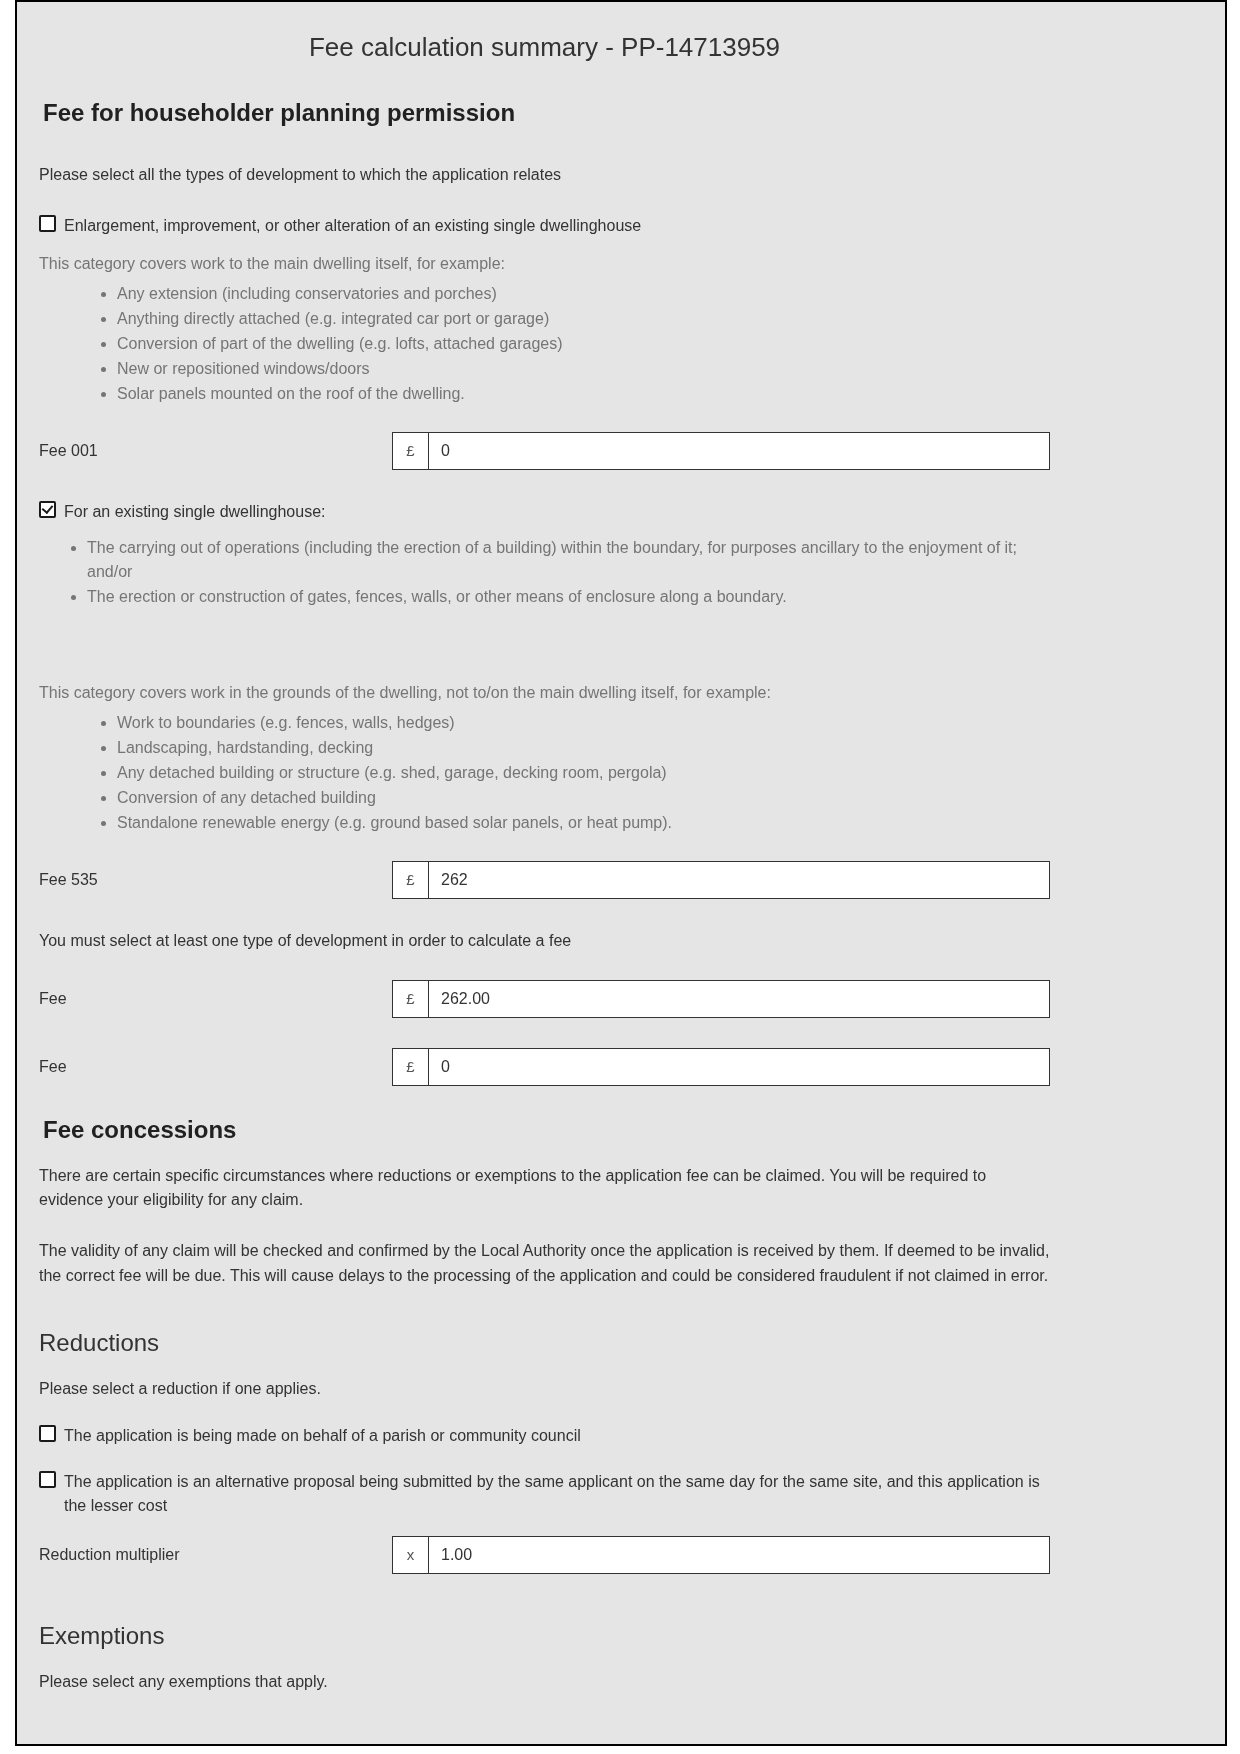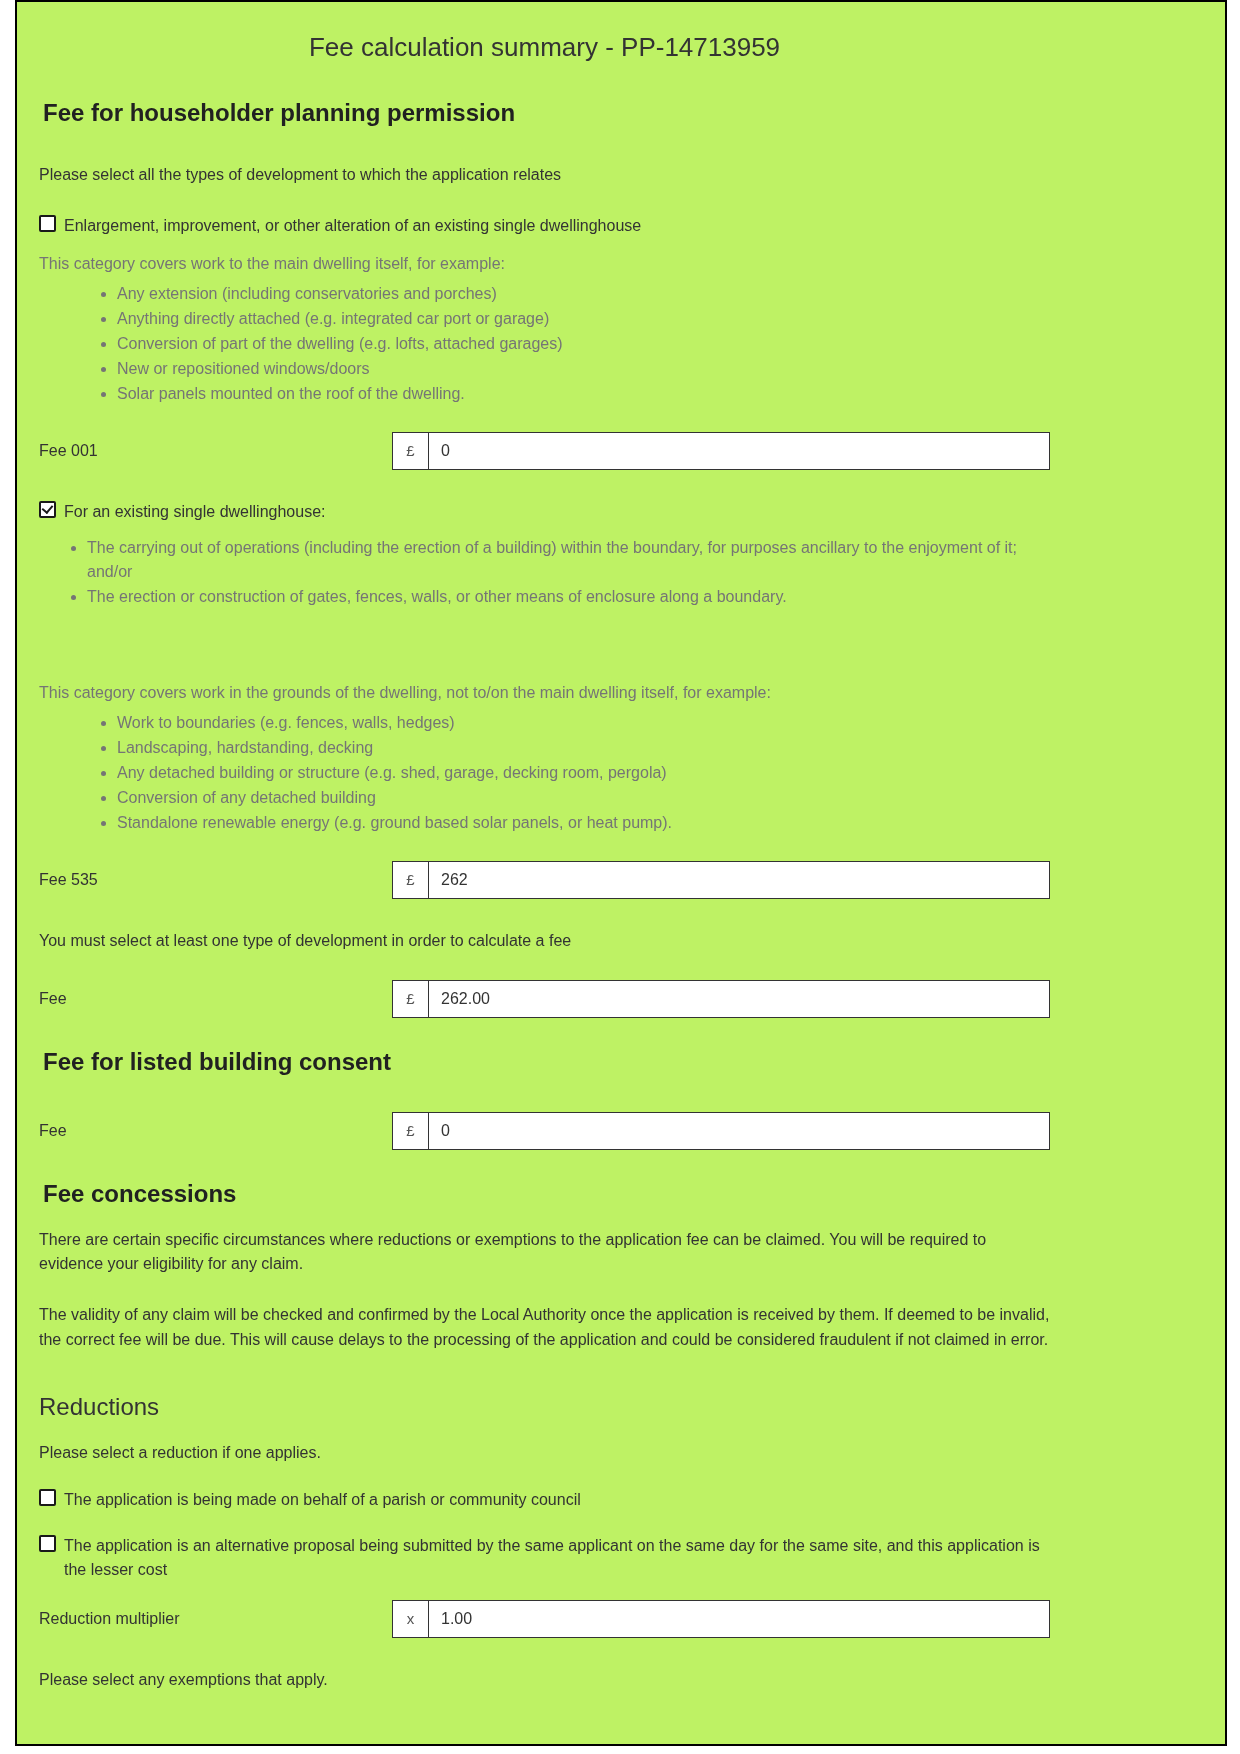--- a/index.html
+++ b/index.html
@@ -11,21 +11,21 @@
     color: #2b2b2b;
     position: relative;
   }
   .page {
     position: absolute;
     left: 15px;
     top: 0;
     width: 1212px;
     height: 1746px;
     border: 2px solid #000000;
-    background: #bef264;
+    background: #e5e5e5;
   }
   .content {
     padding: 30px 22px 20px 22px;
     width: 1055px; 
   }
   h1.page-title {
     font-size: 26px;
     font-weight: 400;
     color: #333333;
     text-align: center;
@@ -209,21 +209,20 @@
     <p class="body-text">You must select at least one type of development in order to calculate a fee</p>
 
     <div class="fee-row">
       <span class="fee-label">Fee</span>
       <div class="input-group">
         <span class="input-prefix">£</span>
         <input class="field" value="262.00" style="">
       </div>
     </div>
 
-    <h2 class="section-heading">Fee for listed building consent</h2>
 
     <div class="fee-row">
       <span class="fee-label">Fee</span>
       <div class="input-group">
         <span class="input-prefix">£</span>
         <input class="field" value="0" style="">
       </div>
     </div>
 
     <h2 class="section-heading" style="margin-bottom:20px;">Fee concessions</h2>
@@ -246,17 +245,18 @@
     </label>
 
     <div class="fee-row" style="margin-top:18px;">
       <span class="fee-label">Reduction multiplier</span>
       <div class="input-group">
         <span class="input-prefix">x</span>
         <input class="field" value="1.00" style="">
       </div>
     </div>
 
+    <h3 class="sub-heading" style="margin-top:48px;">Exemptions</h3>
 
     <p class="body-text" style="margin-bottom:24px;">Please select any exemptions that apply.</p>
 
   </div>
 </div>
 
 </body></html>

